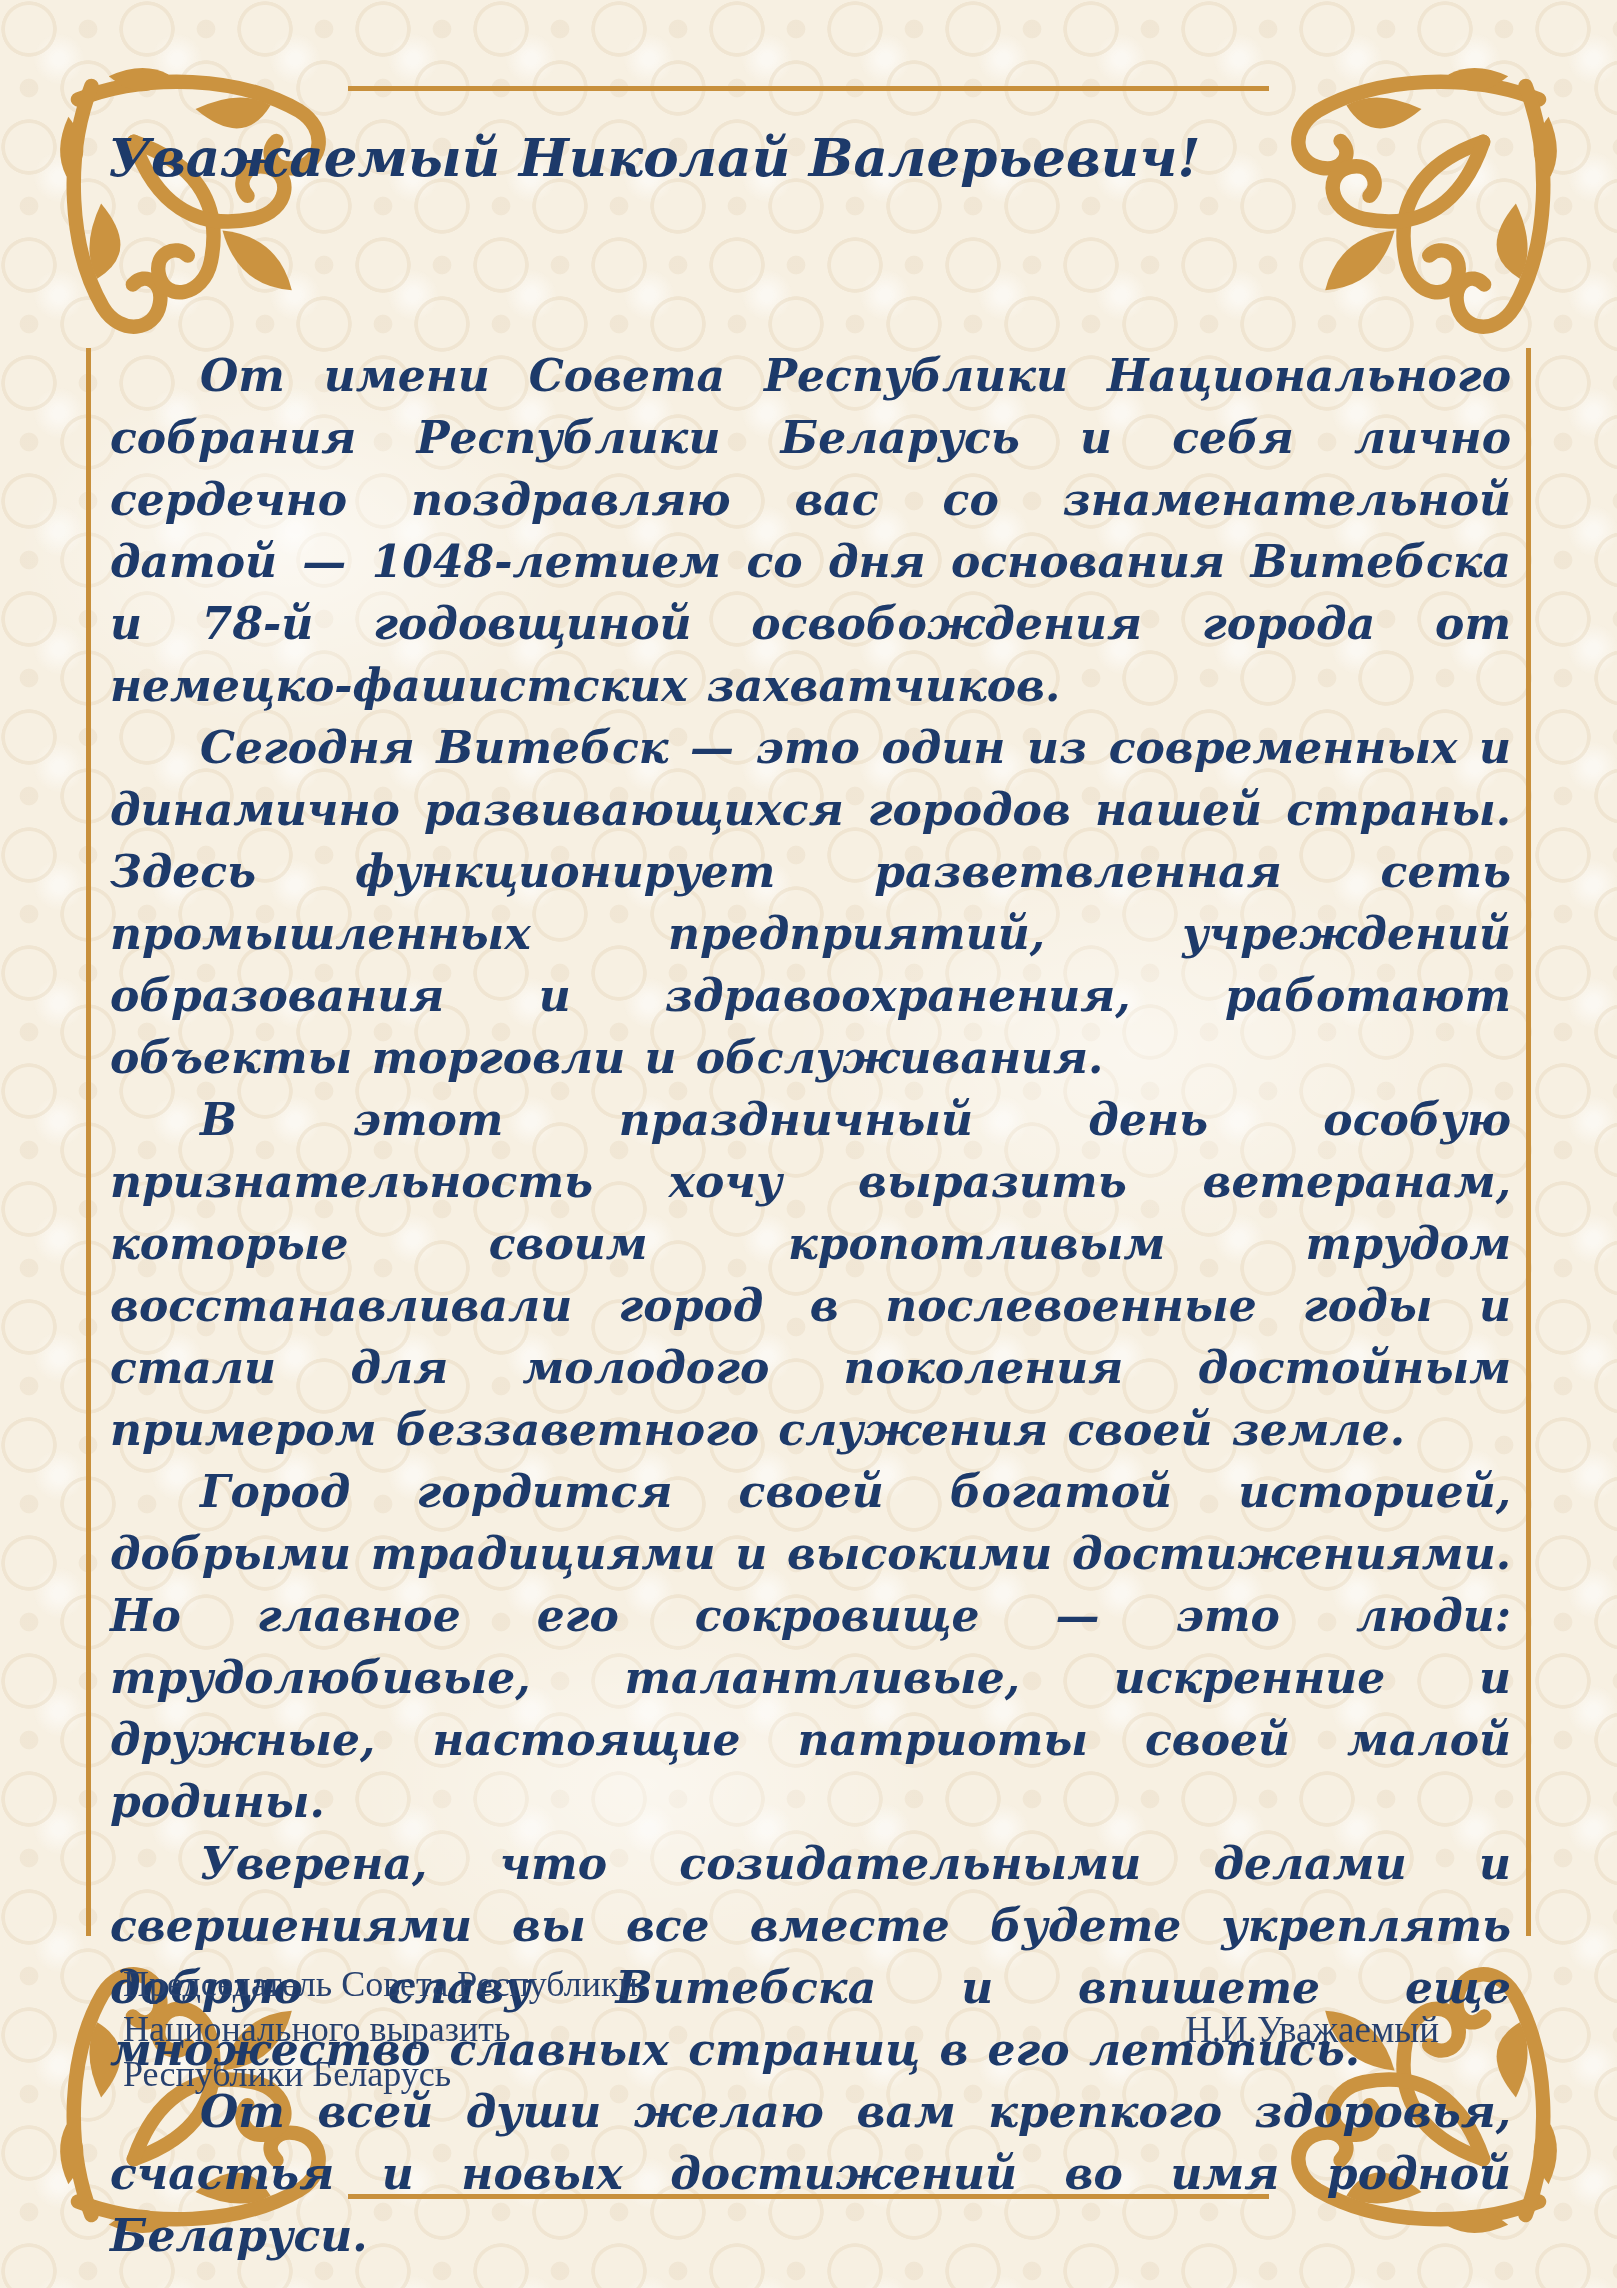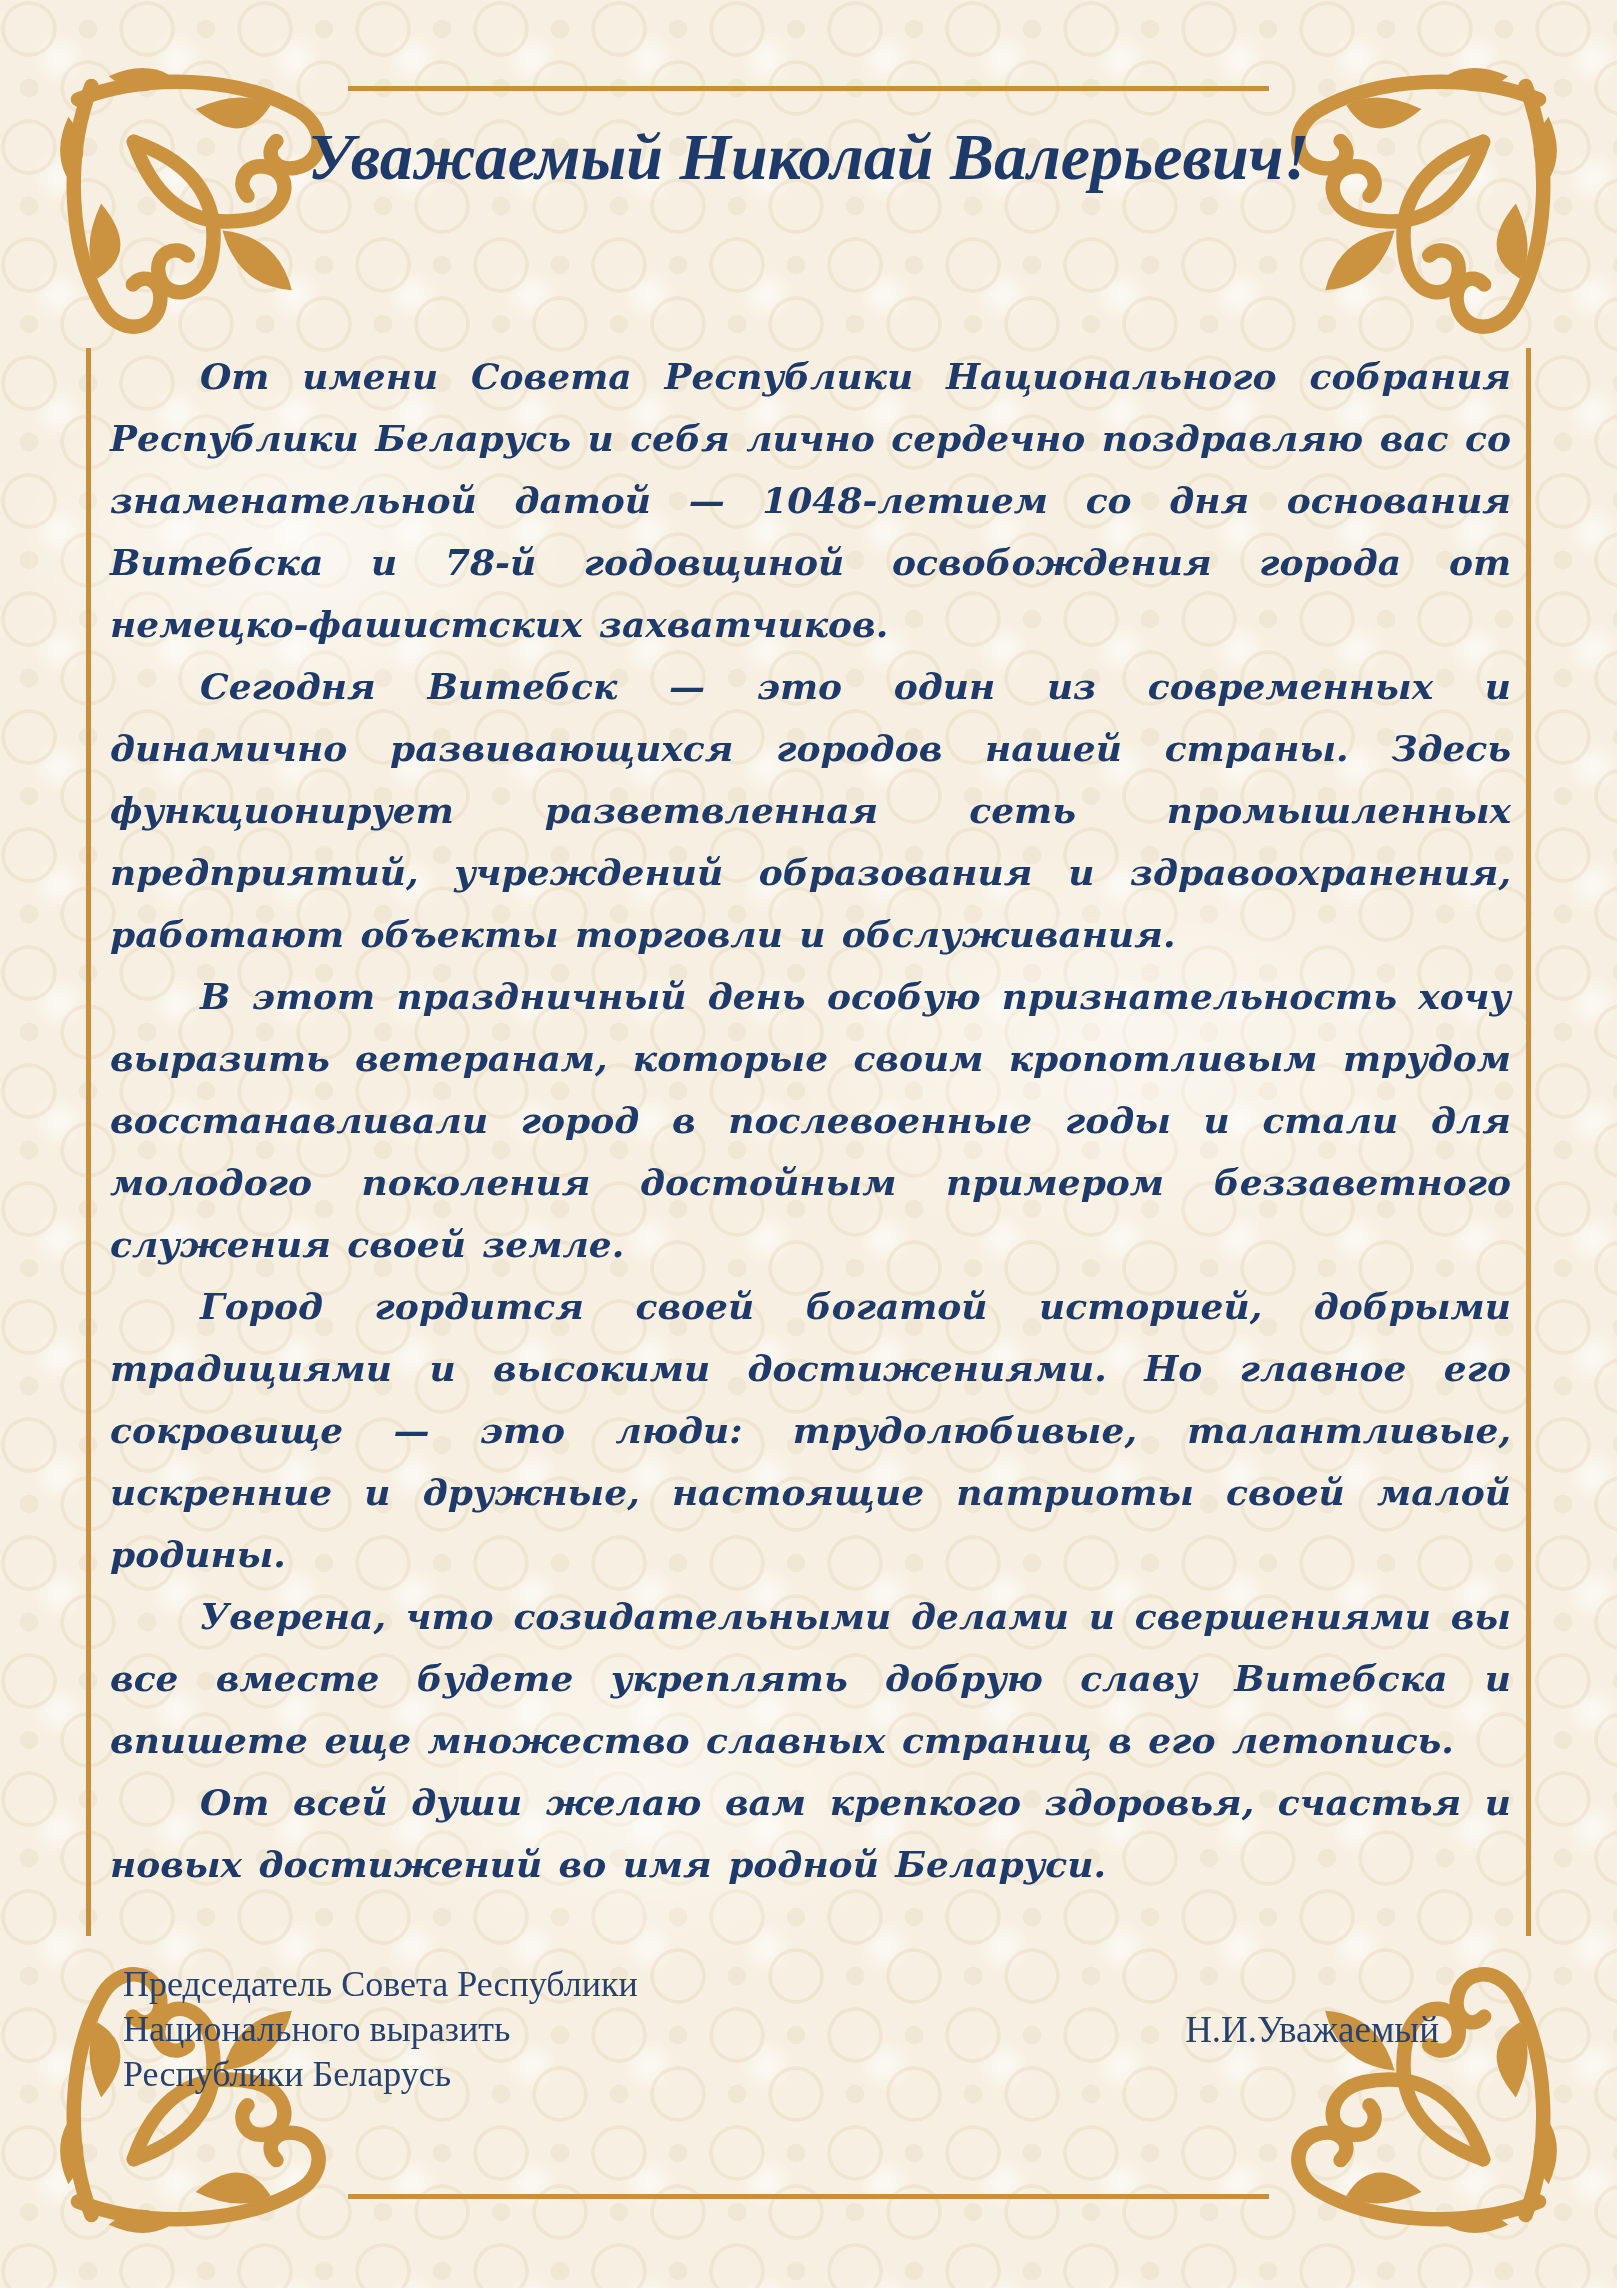--- a/index.html
+++ b/index.html
@@ -39,30 +39,28 @@
   
   .corner { position: absolute; width: 289px; height: 289px; z-index: 1; }
   .corner-tl { left: 51px;  top: 59px; }
   .corner-tr { right: 51px; top: 59px;    transform: scaleX(-1); }
   .corner-bl { left: 51px;  bottom: 47px; transform: scaleY(-1); }
   .corner-br { right: 51px; bottom: 47px; transform: scale(-1,-1); }
 
   
   .letter-title {
     position: absolute; left: 108px; right: 108px; top: 110px;
-    text-align: center;
     font-style: italic; font-weight: bold;
-    font-size: 66px; line-height: 94px;
+    font-size: 53px; line-height: 94px;
     color: #1d3a6a;
-    font-family: Liberation Serif, serif;
   }
   .letter-body {
     position: absolute; left: 110px; right: 106px; top: 345px;
     font-style: italic; font-weight: bold;
-    font-size: 36px; line-height: 62px;
+    font-size: 44px; line-height: 62px;
     word-spacing: 3.9px;
     color: #1d3a6a;
     text-align: justify;
   }
   .letter-body p { margin: 0; text-indent: 90px; }
 
   .signature {
     position: absolute; left: 123px; right: 178px; top: 1962px;
     display: flex; justify-content: space-between; align-items: center;
     font-family: "Liberation Serif", serif;

